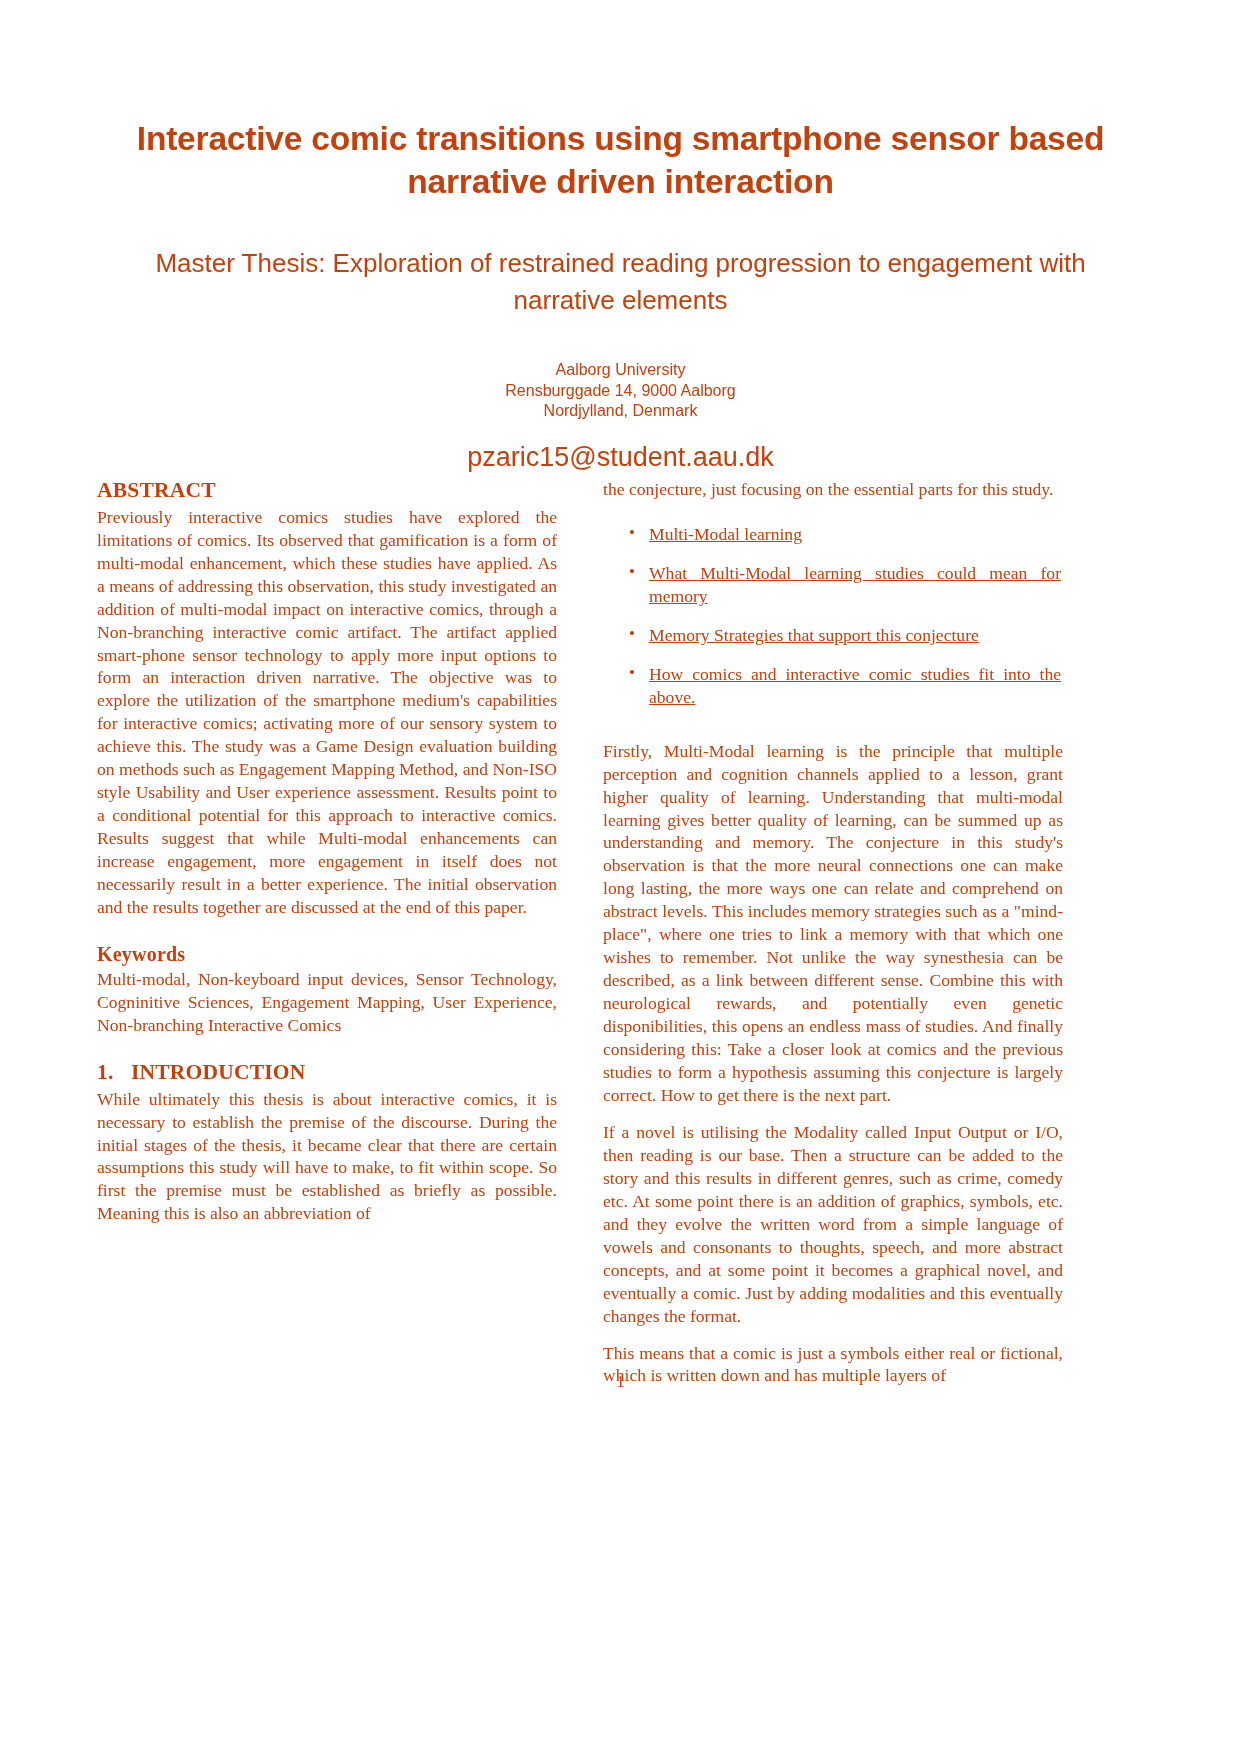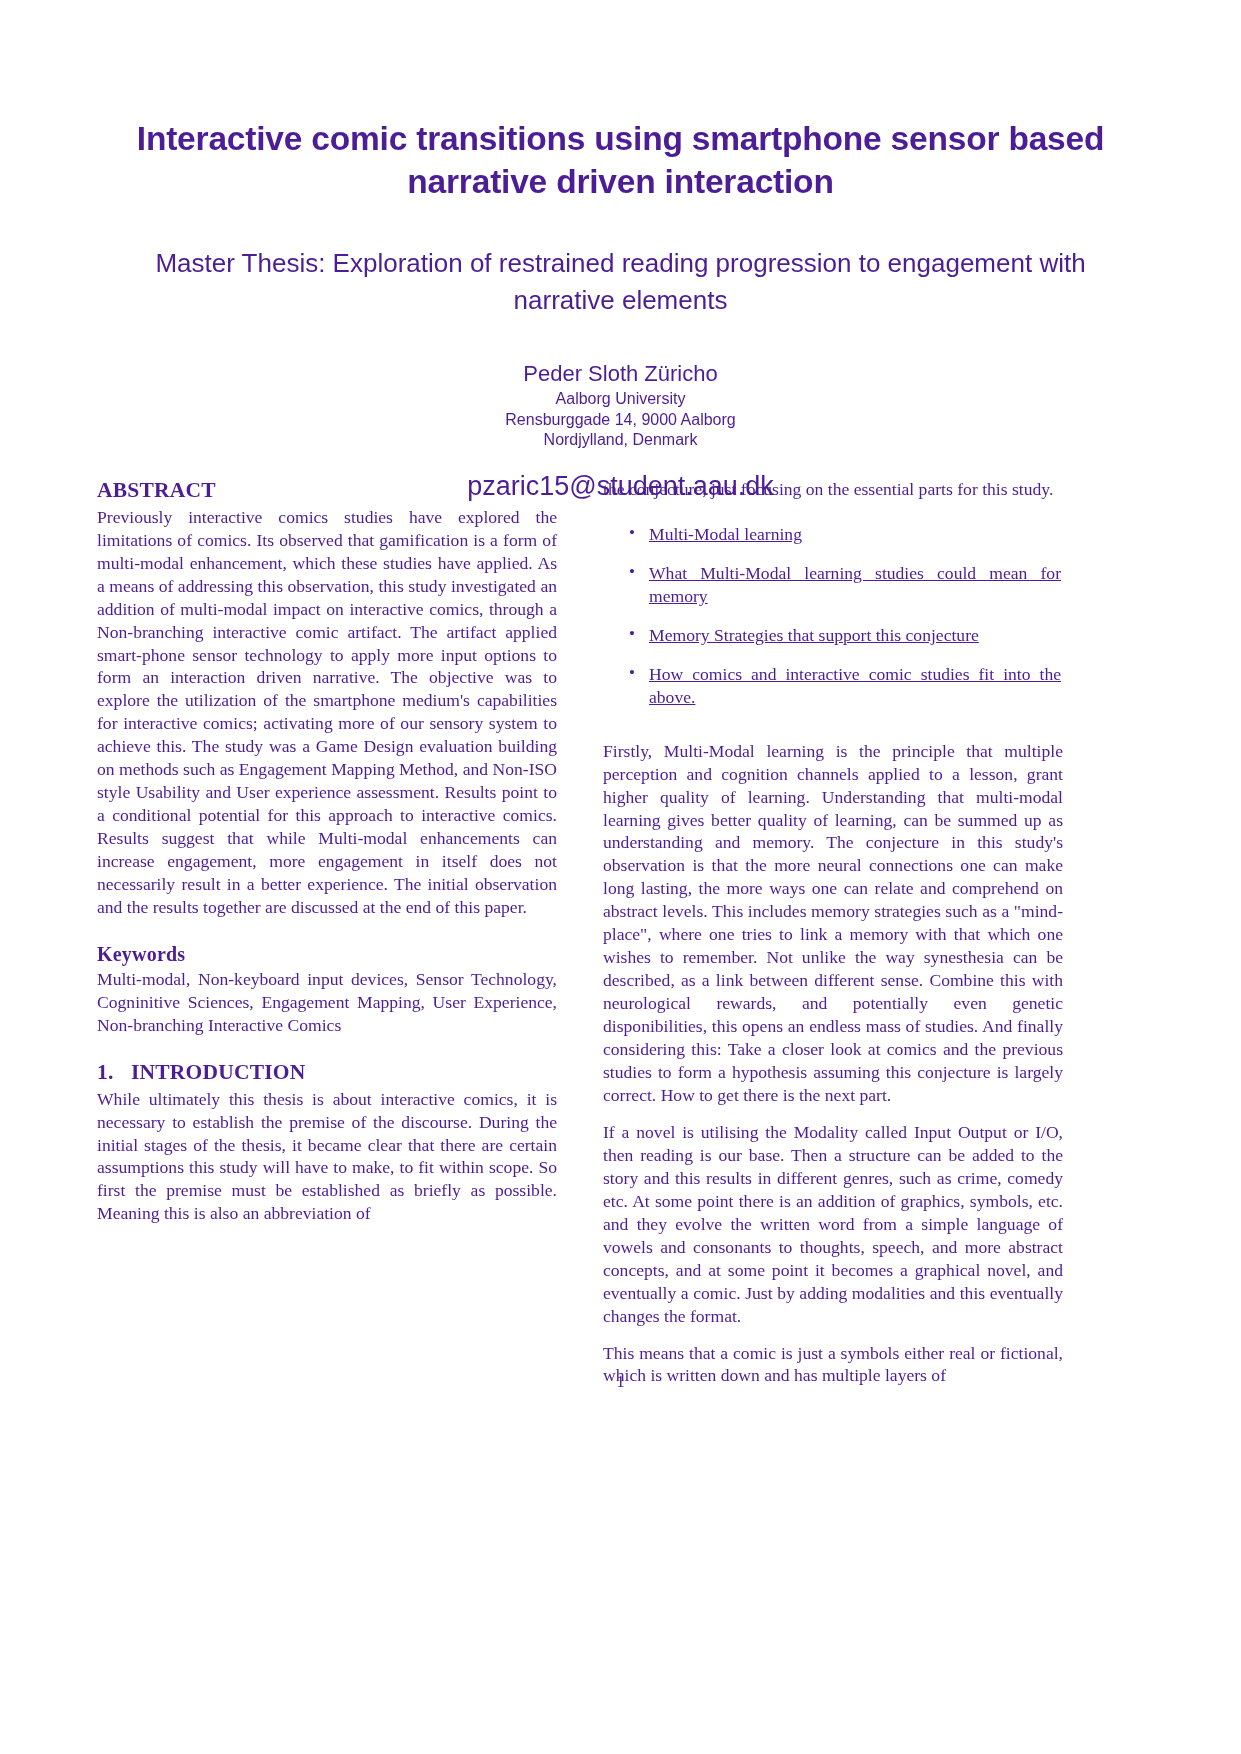--- a/index.html
+++ b/index.html
@@ -9,21 +9,21 @@
   }
   .page {
     position: relative;
     width: 1241px;
     height: 1754px;
     background: #ffffff;
     margin: 0 auto;
     box-sizing: border-box;
     padding: 0;
     overflow: hidden;
-    color: #4c1d95;
+    color: #c2410c;
   }
 
   
   .title-block {
     padding: 118px 118px 0 118px;
     text-align: center;
     font-family: "Liberation Sans", sans-serif;
   }
   .paper-title {
     font-size: 33.5px;
@@ -143,21 +143,20 @@
 </head>
 <body>
 
 <div class="page">
 
   <div class="title-block">
     <h1 class="paper-title">Interactive comic transitions using smartphone sensor based narrative driven interaction</h1>
     <div class="paper-subtitle">Master Thesis: Exploration of restrained reading progression to engagement with narrative elements</div>
 
     <div class="author-block">
-      <div class="author-name">Peder Sloth Züricho</div>
       <div class="author-line">Aalborg University</div>
       <div class="author-line">Rensburggade 14, 9000 Aalborg</div>
       <div class="author-line">Nordjylland, Denmark</div>
       <div class="author-email">pzaric15@student.aau.dk</div>
     </div>
   </div>
 
   <div class="body-columns">
 
     <div class="column">

